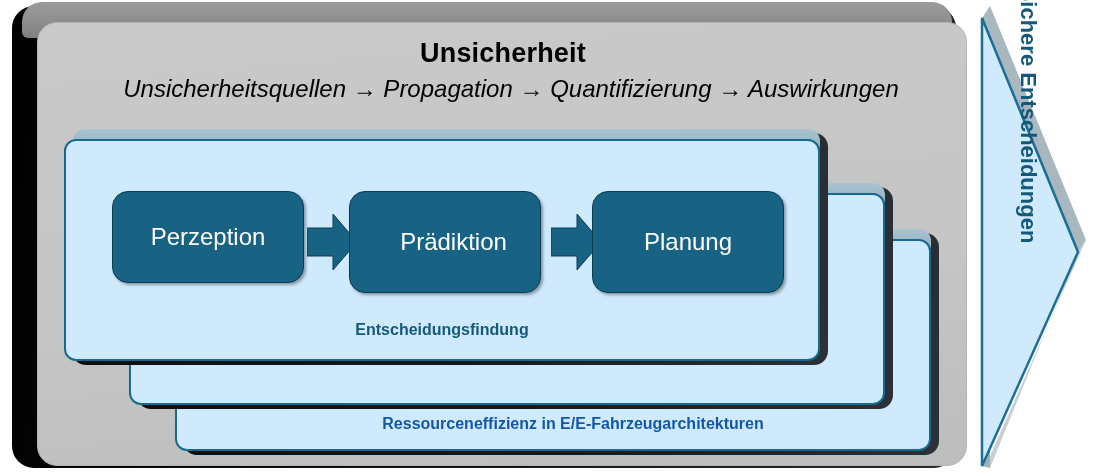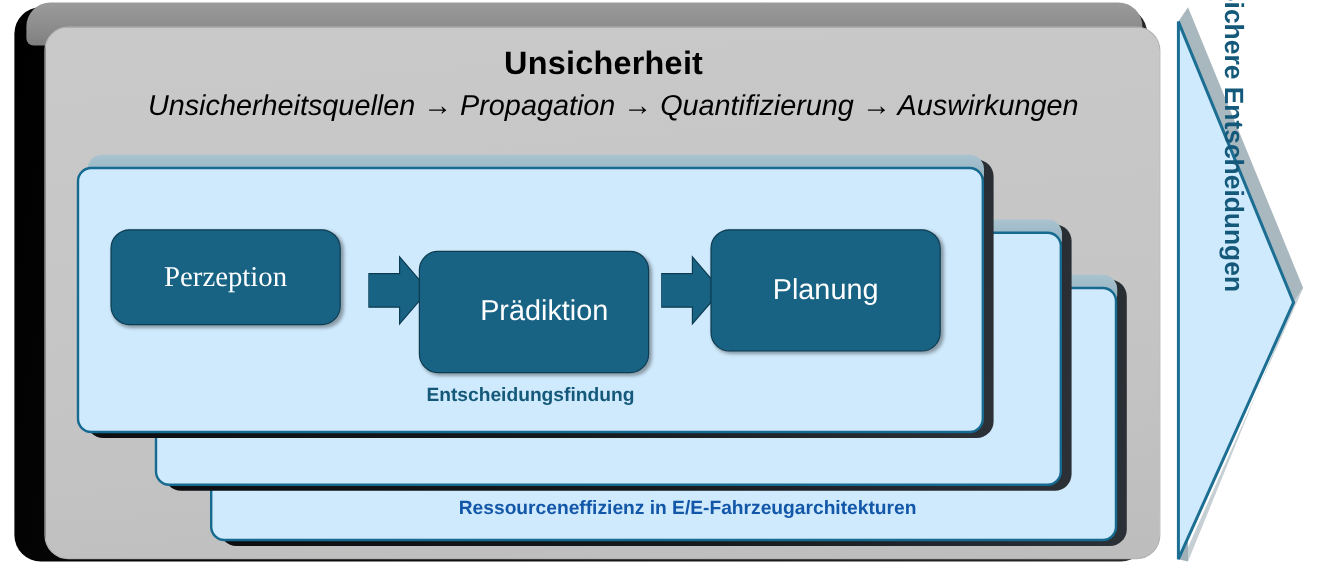--- a/index.html
+++ b/index.html
@@ -191,31 +191,31 @@
       <div class="panel-shadow"></div>
       <div class="panel-bevel"></div>
       <div class="panel-body"></div>
     </div>
 
     <div class="panel-wrap" style="left:26px; top:106px; width:756px; height:232px; z-index:3;">
       <div class="panel-shadow"></div>
       <div class="panel-bevel"></div>
       <div class="panel-body"></div>
 
-      <div class="proc-box" style="left:28px; top:62px; width:192px; height:80px;font-family:Liberation Serif, serif;">
+      <div class="proc-box" style="left:48px; top:62px; width:192px; height:92px;">
         <span>Perzeption</span>
       </div>
 
       <div class="proc-arrow" style="left:243px; top:83px;">
         <svg viewBox="0 0 50 60" width="50" height="60" aria-hidden="true">
           <polygon points="0,16 26,16 26,2 50,30 26,58 26,44 0,44" fill="#186384" stroke="#0d3c52" stroke-width="1"></polygon>
         </svg>
       </div>
 
-      <div class="proc-box" style="left:285px; top:80px; width:192px; height:102px;padding-left:17px;">
+      <div class="proc-box" style="left:285px; top:62px; width:192px; height:102px;padding-left:17px;">
         <span>Prädiktion</span>
       </div>
 
       <div class="proc-arrow" style="left:487px; top:83px;">
         <svg viewBox="0 0 50 60" width="50" height="60" aria-hidden="true">
           <polygon points="0,16 26,16 26,2 50,30 26,58 26,44 0,44" fill="#186384" stroke="#0d3c52" stroke-width="1"></polygon>
         </svg>
       </div>
 
       <div class="proc-box" style="left:528px; top:62px; width:192px; height:102px;">

